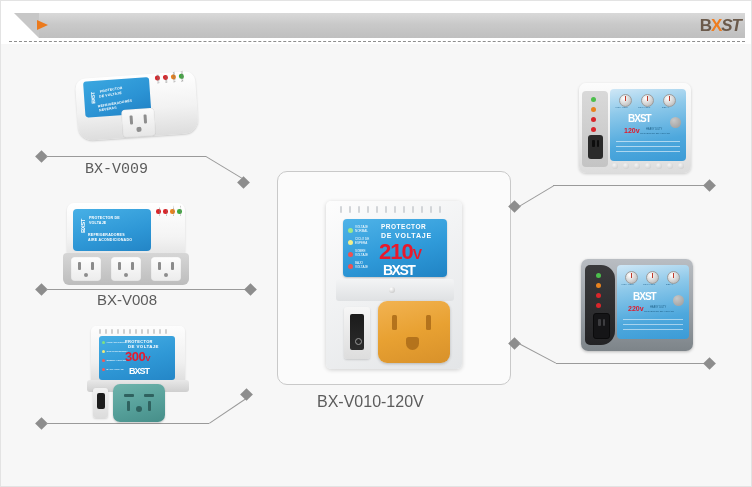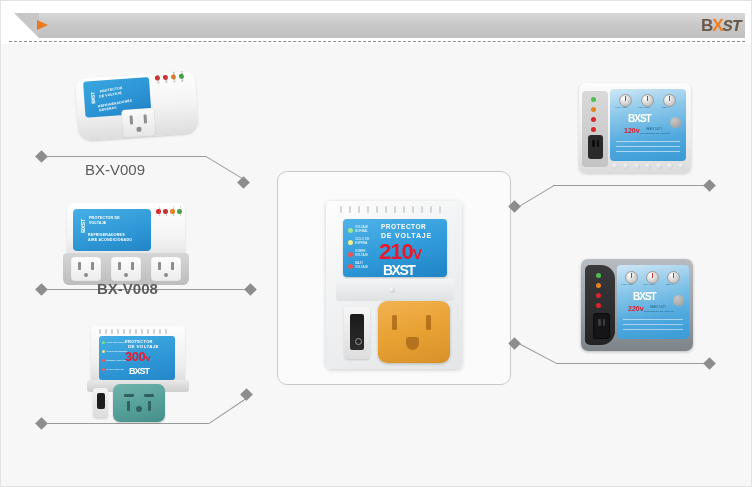--- a/index.html
+++ b/index.html
@@ -34,21 +34,21 @@
     position:absolute;left:54px;top:15px;
     font-size:16px;letter-spacing:.6px;color:#6b5a4b;
     font-weight:400;white-space:nowrap;
   }
   #header-logo{
     position:absolute;right:12px;top:15px;
     font-size:17px;font-weight:bold;letter-spacing:-1px;
     color:#6b5a4b;white-space:nowrap;
   }
   #header-logo .x{color:#ef7d20;}
-  #header-logo .st{font-style:italic;font-family:Liberation Mono, monospace;}
+  #header-logo .st{font-style:italic;}
   #header-dash{
     position:absolute;left:8px;top:40px;width:736px;height:0;
     border-top:1px dashed #8e8e8e;
   }
 
   
   .conn{position:absolute;}
   .conn .seg{position:absolute;background:#9a9a9a;height:1px;transform-origin:0 0;}
   .dia{
     position:absolute;width:9px;height:9px;background:#8d8d8d;
@@ -434,21 +434,21 @@
       <span class="lbl" style="left:10px;">BAJO</span>
       <span class="lbl" style="left:18px;">ESPERA</span>
       <span class="lbl" style="left:26px;">NORMAL</span>
     </div>
     <div class="socket">
       <span class="slot" style="left:8px;top:6px;width:3px;height:9px;"></span>
       <span class="slot" style="left:22px;top:6px;width:3px;height:9px;"></span>
       <span class="slot" style="left:14px;top:18px;width:5px;height:5px;border-radius:2px;"></span>
     </div>
   </div>
-  <div class="plabel" style="left:84px;top:160px;">BX-V009</div>
+  <div class="plabel" style="left:84px;top:160px;font-family:Liberation Mono, monospace;">BX-V009</div>
 
   <div class="prod" id="p008">
     <div class="body"></div>
     <div class="panel">
       <span class="plogo">BXST</span>
       <span class="ptxt l1">PROTECTOR DE</span>
       <span class="ptxt l2">VOLTAJE</span>
       <span class="ptxt l3">REFRIGERADORES</span>
       <span class="ptxt l4">AIRE ACONDICIONADO</span>
     </div>
@@ -473,21 +473,21 @@
         <span class="sl" style="left:20px;top:5px;width:2.5px;height:8px;"></span>
         <span class="sl" style="left:13px;top:16px;width:4px;height:4px;border-radius:2px;"></span>
       </div>
       <div class="sock" style="left:88px;">
         <span class="sl" style="left:7px;top:5px;width:2.5px;height:8px;"></span>
         <span class="sl" style="left:20px;top:5px;width:2.5px;height:8px;"></span>
         <span class="sl" style="left:13px;top:16px;width:4px;height:4px;border-radius:2px;"></span>
       </div>
     </div>
   </div>
-  <div class="plabel" style="left:96px;top:279px;font-weight:bold;">BX-V008</div>
+  <div class="plabel" style="left:96px;top:290px;">BX-V008</div>
 
   <div class="prod" id="p010">
     <div class="shell"></div>
     <div class="vents">
       <span class="vent" style="left:0;"></span>
         <span class="vent" style="left:6px;"></span>
       <span class="vent" style="left:12px;"></span>
         <span class="vent" style="left:18px;"></span>
       <span class="vent" style="left:24px;"></span>
         <span class="vent" style="left:30px;"></span>
@@ -565,20 +565,21 @@
     <div class="screw"></div>
     <div class="switch">
       <span class="rocker"></span>
     </div>
     <div class="socket">
       <span class="sl" style="left:14px;top:14px;width:5px;height:15px;"></span>
       <span class="sl" style="left:48px;top:14px;width:5px;height:15px;"></span>
       <span class="sl" style="left:28px;top:36px;width:13px;height:13px;border-radius:3px 3px 7px 7px;"></span>
     </div>
   </div>
+  <div class="plabel" style="left:316px;top:392px;font-size:16px;">BX-V010-120V</div>
 
   <div class="prod" id="p015a">
     <div class="shell"></div>
     <div class="leftbar">
       <span class="led" style="top:6px;background:#4cbf4c;"></span>
       <span class="led" style="top:16px;background:#e8821e;"></span>
       <span class="led" style="top:26px;background:#d8262b;"></span>
       <span class="led" style="top:36px;background:#d8262b;"></span>
       <span class="plug">
         <i style="left:4px;"></i>

